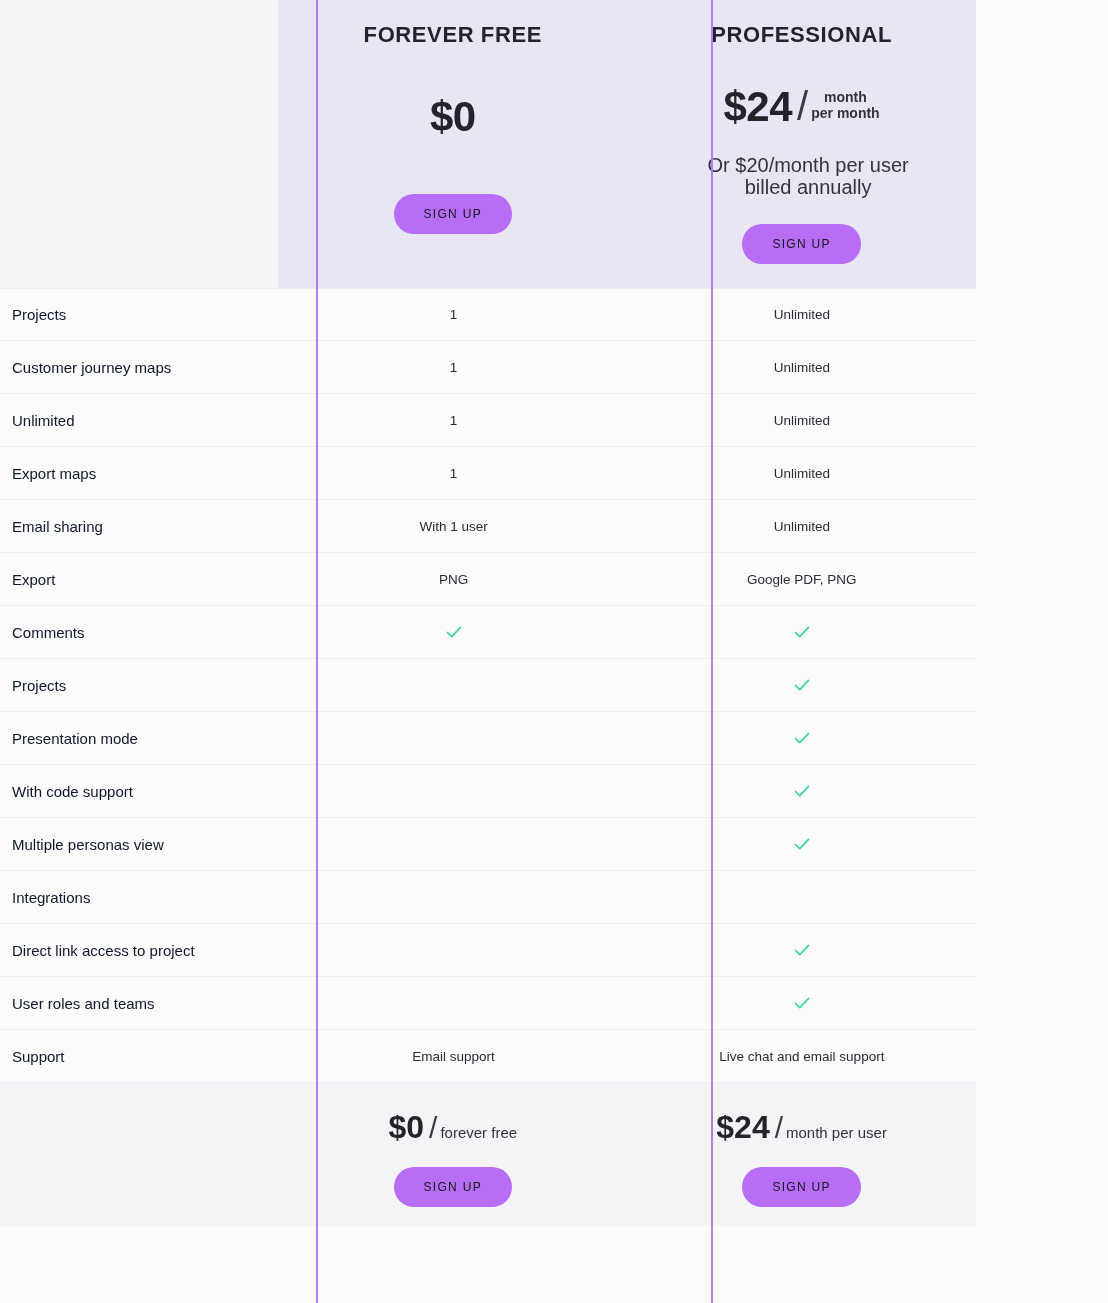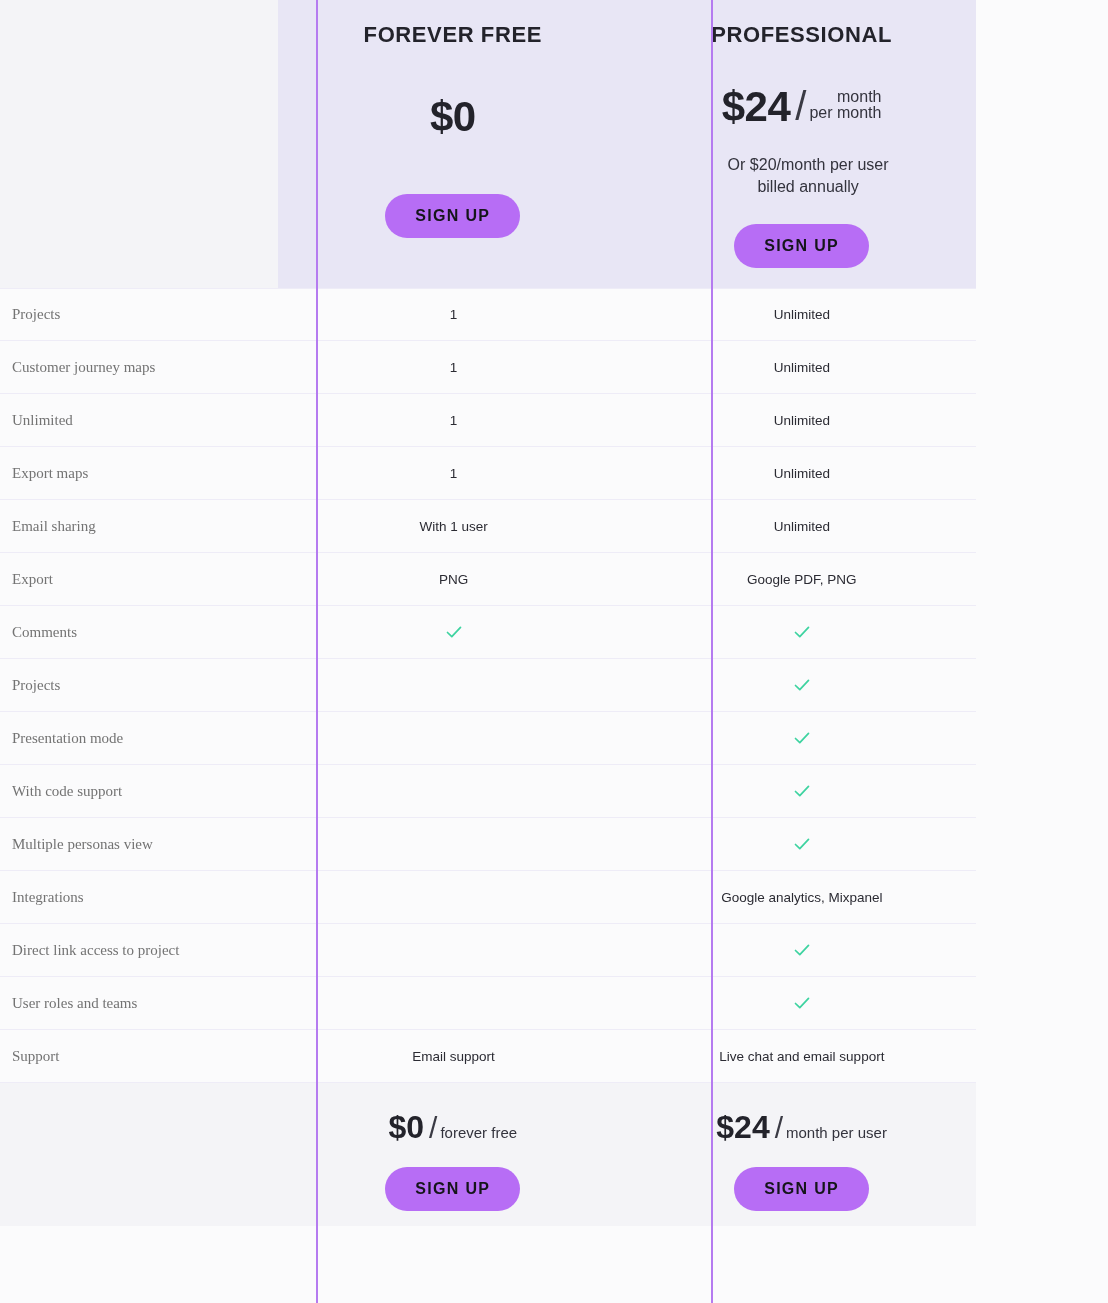--- a/index.html
+++ b/index.html
@@ -76,45 +76,45 @@
     letter-spacing: -0.5px;
   }
   .price-slash {
     font-size: 40px;
     font-weight: 300;
     color: #3a3a44;
     line-height: 1;
     margin: 0 3px 0 5px;
   }
   .price-unit {
-    font-size: 16px;
+    font-size: 14px;
     line-height: 16px;
-    text-align: right;
+    text-align: center;
     color: #33333d;
-    font-weight: normal;
+    font-weight: bold;
     padding-top: 3px;
   }
 
   .billing-note {
     margin-top: 26px;
-    font-size: 16px;
+    font-size: 20px;
     line-height: 22px;
     color: #33333d;
     font-weight: 400;
     padding-left: 13px;
   }
 
   .signup-btn {
     display: inline-block;
     border: none;
     background: #b76df5;
     color: #15151a;
     font-family: inherit;
-    font-size: 16px;
-    font-weight: bold;
+    font-size: 12px;
+    font-weight: normal;
     letter-spacing: 1.3px;
     padding: 13px 30px;
     border-radius: 22px;
     cursor: pointer;
   }
   .head-cell.plan .signup-btn { margin-top: 26px; }
   .head-cell.plan.free .signup-btn { margin-top: 56px; }
 
   
   .rows { position: relative; }
@@ -125,23 +125,22 @@
     align-items: center;
     border-bottom: 1px solid #eeecf7;
     background: #fbfbfc;
   }
   .frow:first-child { border-top: 1px solid #eeecf7; }
 
   .cell-label {
     width: 316px;
     padding-left: 12px;
     font-size: 15px;
-    color: #737373;
+    color: #0f172a;
     font-weight: 400;
-    font-family: Liberation Serif, serif;
   }
   .cell-val {
     width: 396px;
     text-align: center;
     font-size: 13.5px;
     color: #2b2b33;
     font-weight: 400;
   }
 
   .check {
@@ -291,21 +290,20 @@
       <div class="frow">
         <div class="cell-label">Multiple personas view</div>
         <div class="cell-val"></div>
         <div class="cell-val"><span class="check"><svg width="20" height="20" viewBox="0 0 20 20" fill="none">
               <path d="M3.5 10.5 L7.8 14.6 L16.5 5.4" stroke="#3dd3a0" stroke-width="1.7" stroke-linecap="round" stroke-linejoin="round"></path>
             </svg></span></div>
       </div>
       <div class="frow">
         <div class="cell-label">Integrations</div>
         <div class="cell-val"></div>
-        <div class="cell-val">Google analytics, Mixpanel</div>
       </div>
       <div class="frow">
         <div class="cell-label">Direct link access to project</div>
         <div class="cell-val"></div>
         <div class="cell-val"><span class="check"><svg width="20" height="20" viewBox="0 0 20 20" fill="none">
               <path d="M3.5 10.5 L7.8 14.6 L16.5 5.4" stroke="#3dd3a0" stroke-width="1.7" stroke-linecap="round" stroke-linejoin="round"></path>
             </svg></span></div>
       </div>
       <div class="frow">
         <div class="cell-label">User roles and teams</div>

